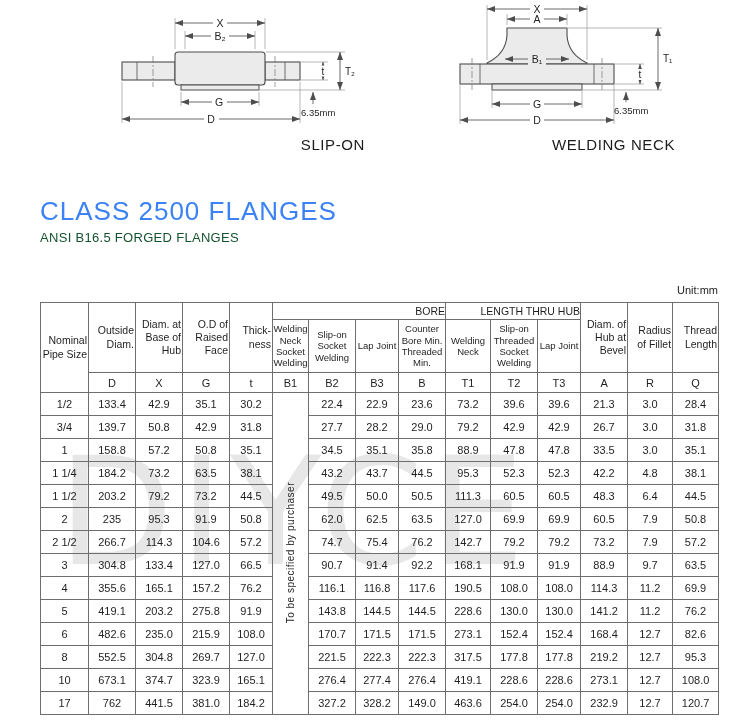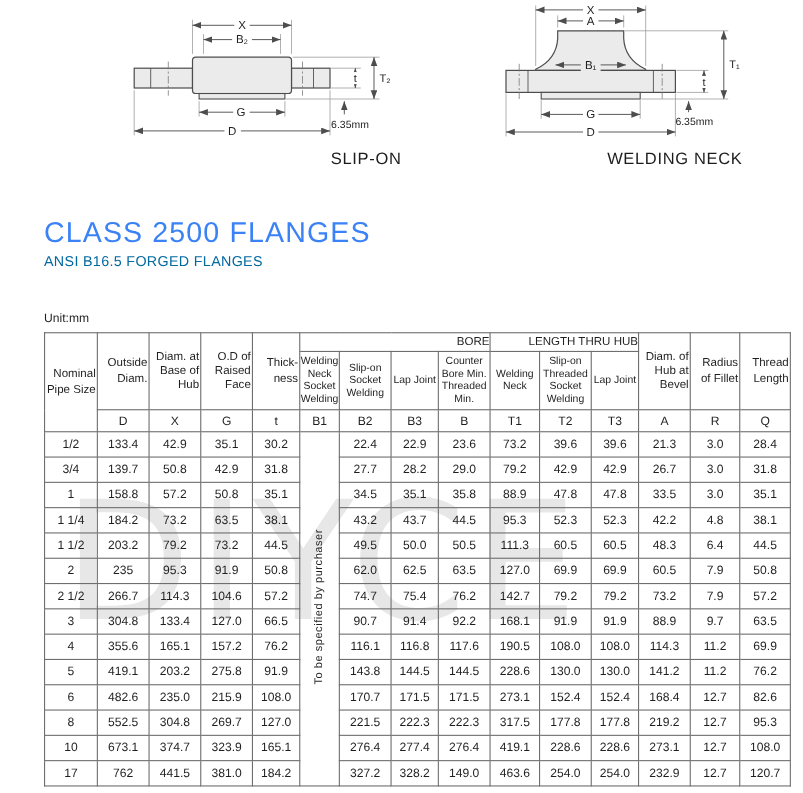--- a/index.html
+++ b/index.html
@@ -13,22 +13,22 @@
 
   #slip-on-svg   { left:95px;  top:5px; }
   #weld-neck-svg { left:442px; top:2px; }
   .diagram-caption {
     font-size:15px; letter-spacing:0.6px; color:#1c1c1c; text-align:right;
   }
   #slip-on-caption   { left:95px;  top:136px; width:270px; }
   #weld-neck-caption { left:440px; top:136px; width:235px; }
 
   #page-title    { left:40px; top:196px; font-size:26px; letter-spacing:1px; color:#3b82f6; }
-  #page-subtitle { left:40px; top:230px; font-size:13px; letter-spacing:0.3px; color:#0369a1; }
-  #unit-label    { left:40px; top:284px; width:678px; font-size:11px; }
+  #page-subtitle { left:40px; top:230px; font-size:13px; letter-spacing:0.3px; color:#14532d; }
+  #unit-label    { left:40px; top:284px; width:678px; text-align:right; font-size:11px; }
 
   #watermark {
     left:58px; top:425px; z-index:0;
     font-size:150px; font-weight:normal; letter-spacing:6px;
     color:rgba(168,168,168,0.28);
     font-family:"DejaVu Sans",sans-serif;
     pointer-events:none;
   }
 
   table#flange-table {

